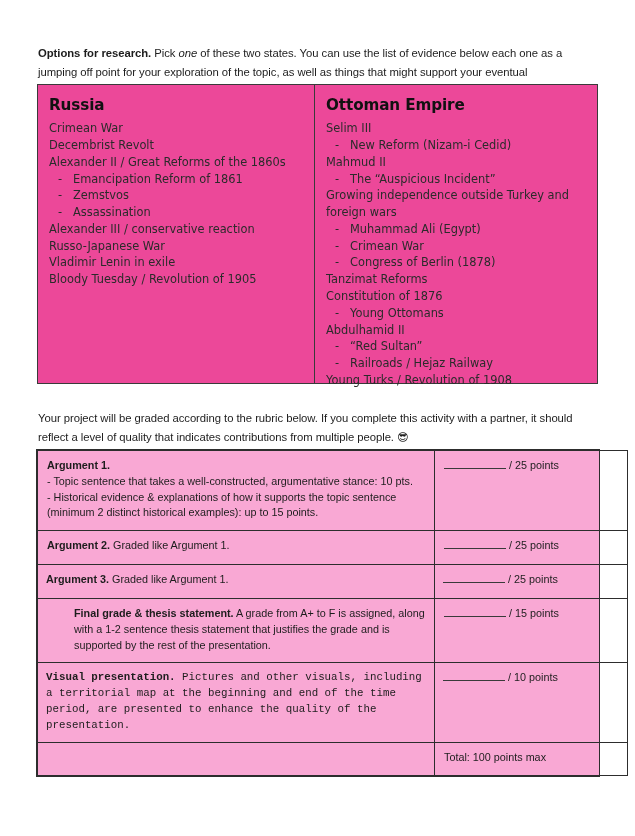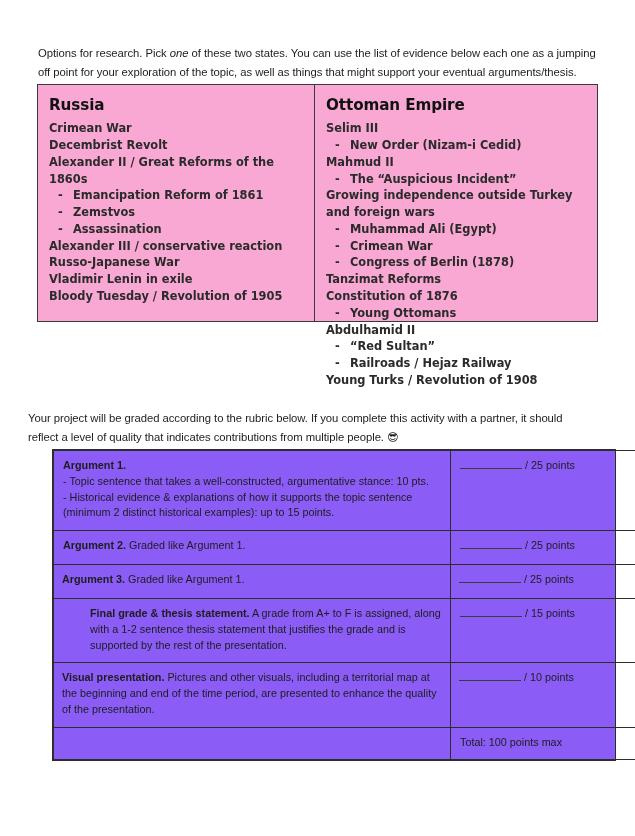--- a/index.html
+++ b/index.html
@@ -28,34 +28,34 @@
   .intro {
     position: absolute;
     left: 38px;
     top: 33px;
     width: 560px;
     font-size: 11.3px;
     line-height: 1.62;
     color: #1d1d1d;
     letter-spacing: -0.05px;
   }
-  .intro b { font-weight: normal; }
+  .intro b { font-weight: bold; }
   .intro i { }
 
   
   .states-table {
     position: absolute;
     left: 37px;
     top: 84px;
     width: 561px;
-    height: 238px;
+    height: 300px;
     border: 1.4px solid #3a3a3a;
     box-sizing: border-box;
     display: flex;
-    background: #f9a8d4;
+    background: #ec4899;
     justify-content: flex-end;
   }
   .state-col {
     box-sizing: border-box;
     padding: 9px 10px 8px 11px;
     font-family: "DejaVu Sans", sans-serif;
     font-size: 11.4px;
     line-height: 1.47;
     color: #2b2b2b;
   }
@@ -69,58 +69,57 @@
   .state-title {
     font-weight: bold;
     font-size: 15.2px;
     color: #111;
     margin-bottom: 4px;
     letter-spacing: -0.1px;
     font-family: "DejaVu Sans", sans-serif;
   }
   .state-line {
     white-space: normal;
-    font-weight: bold;
   }
   .state-sub {
     padding-left: 24px;
     position: relative;
   }
   .state-sub .dash {
     position: absolute;
     left: 9px;
     top: 0;
   }
 
   
   .rubric-intro {
     position: absolute;
-    left: 28px;
+    left: 38px;
     top: 398px;
     width: 560px;
     font-size: 11.3px;
     line-height: 1.62;
     color: #1d1d1d;
     letter-spacing: -0.05px;
   }
   .emoji {
     font-family: "DejaVu Sans", sans-serif;
     font-size: 11px;
   }
 
   
   .rubric-table {
     position: absolute;
-    left: 52px;
+    left: 36px;
     top: 449px;
     width: 564px;
     border: 1.5px solid #2d2d2d;
     border-collapse: collapse;
     box-sizing: border-box;
-    background: #8b5cf6;
+    background: #f9a8d4;
   }
   .rubric-table table {
     border-collapse: collapse;
     width: 100%;
     table-layout: fixed;
   }
   .rubric-table td {
     border: 1.3px solid #2d2d2d;
     vertical-align: top;
     padding: 7px 9px 9px 9px;
@@ -171,21 +170,21 @@
           <div class="state-line"><span>Alexander III / conservative reaction</span></div>
           <div class="state-line"><span>Russo-Japanese War</span></div>
           <div class="state-line"><span>Vladimir Lenin in exile</span></div>
           <div class="state-line"><span>Bloody Tuesday / Revolution of 1905</span></div>
         </div>
     </div>
     <div class="state-col right">
       <div class="state-title">Ottoman Empire</div>
       <div id="ottoman-list">
           <div class="state-line"><span>Selim III</span></div>
-          <div class="state-line state-sub"><span class="dash">-</span><span>New Order (Nizam-i Cedid)</span></div>
+          <div class="state-line state-sub"><span class="dash">-</span><span>New Reform (Nizam-i Cedid)</span></div>
           <div class="state-line"><span>Mahmud II</span></div>
           <div class="state-line state-sub"><span class="dash">-</span><span>The “Auspicious Incident”</span></div>
           <div class="state-line"><span>Growing independence outside Turkey and foreign wars</span></div>
           <div class="state-line state-sub"><span class="dash">-</span><span>Muhammad Ali (Egypt)</span></div>
           <div class="state-line state-sub"><span class="dash">-</span><span>Crimean War</span></div>
           <div class="state-line state-sub"><span class="dash">-</span><span>Congress of Berlin (1878)</span></div>
           <div class="state-line"><span>Tanzimat Reforms</span></div>
           <div class="state-line"><span>Constitution of 1876</span></div>
           <div class="state-line state-sub"><span class="dash">-</span><span>Young Ottomans</span></div>
           <div class="state-line"><span>Abdulhamid II</span></div>
@@ -213,21 +212,21 @@
           </tr>
           <tr class="dashed-top">
             <td class="desc" style="height: 34px;"><span class="r-h">Argument 3.</span><span> Graded like Argument 1.</span></td>
             <td class="pts"><span class="blank-line"></span><span class="pts-text">/ 25 points</span></td>
           </tr>
           <tr>
             <td class="desc" style="height: 58px; padding-left: 36px;"><span class="r-h">Final grade &amp; thesis statement.</span><span> A grade from A+ to F is assigned, along with a 1-2 sentence thesis statement that justifies the grade and is supported by the rest of the presentation.</span></td>
             <td class="pts"><span class="blank-line"></span><span class="pts-text">/ 15 points</span></td>
           </tr>
           <tr class="dashed-top">
-            <td class="desc" style="height: 58px;"><span class="r-h">Visual presentation.</span><span> Pictures and other visuals, including a territorial  map at the beginning and end of the time period, are presented to enhance the quality of the presentation.</span></td>
+            <td class="desc" style="height: 58px; font-family: Liberation Mono, monospace;"><span class="r-h">Visual presentation.</span><span> Pictures and other visuals, including a territorial  map at the beginning and end of the time period, are presented to enhance the quality of the presentation.</span></td>
             <td class="pts"><span class="blank-line"></span><span class="pts-text">/ 10 points</span></td>
           </tr>
           <tr>
             <td class="desc" style="height: 24px;"></td>
             <td class="pts"><span class="pts-text">Total: 100 points max</span></td>
           </tr>
         </tbody>
     </table>
   </div>
 

